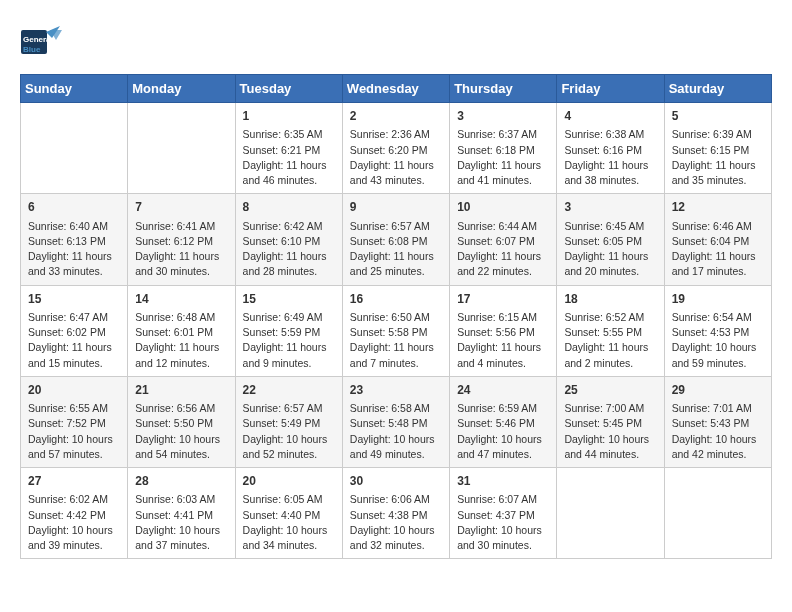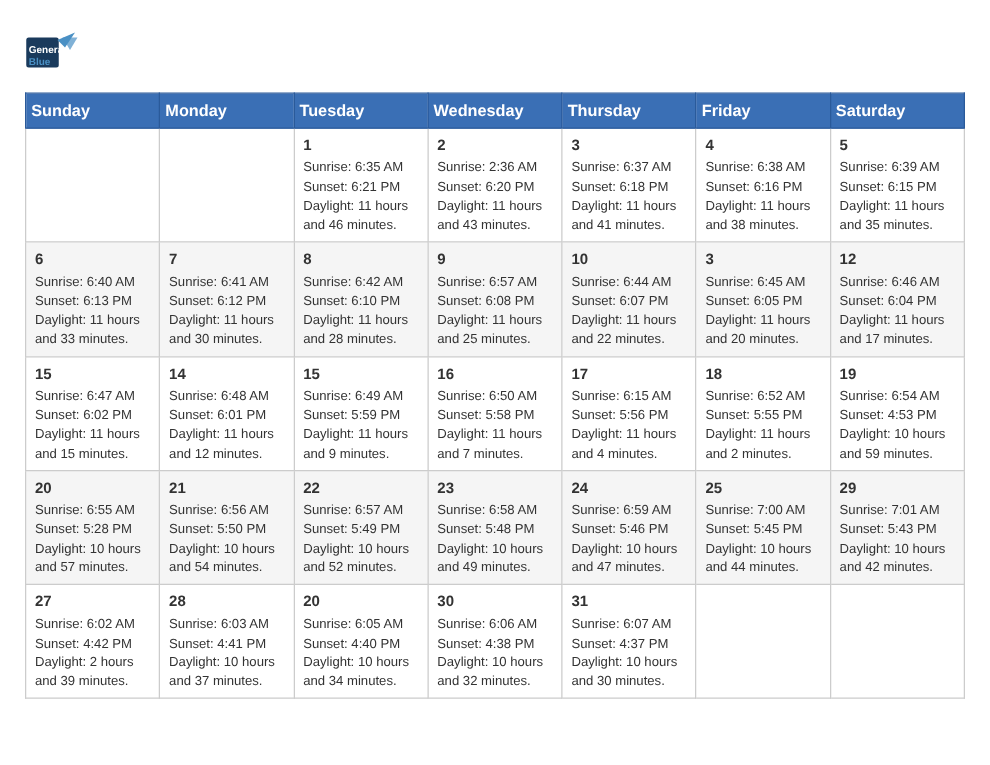--- a/index.html
+++ b/index.html
@@ -233,21 +233,21 @@
           <span class="day-num">19</span>
           <div>Sunrise: 6:54 AM</div>
           <div>Sunset: 4:53 PM</div>
           <div>Daylight: 10 hours and 59 minutes.</div>
         </td>
       </tr>
       <tr>
         <td>
           <span class="day-num">20</span>
           <div>Sunrise: 6:55 AM</div>
-          <div>Sunset: 5:28 PM</div>
+          <div>Sunset: 7:52 PM</div>
           <div>Daylight: 10 hours and 57 minutes.</div>
         </td>
         <td>
           <span class="day-num">21</span>
           <div>Sunrise: 6:56 AM</div>
           <div>Sunset: 5:50 PM</div>
           <div>Daylight: 10 hours and 54 minutes.</div>
         </td>
         <td>
           <span class="day-num">22</span>
@@ -278,21 +278,21 @@
           <div>Sunrise: 7:01 AM</div>
           <div>Sunset: 5:43 PM</div>
           <div>Daylight: 10 hours and 42 minutes.</div>
         </td>
       </tr>
       <tr>
         <td>
           <span class="day-num">27</span>
           <div>Sunrise: 6:02 AM</div>
           <div>Sunset: 4:42 PM</div>
-          <div>Daylight: 2 hours and 39 minutes.</div>
+          <div>Daylight: 10 hours and 39 minutes.</div>
         </td>
         <td>
           <span class="day-num">28</span>
           <div>Sunrise: 6:03 AM</div>
           <div>Sunset: 4:41 PM</div>
           <div>Daylight: 10 hours and 37 minutes.</div>
         </td>
         <td>
           <span class="day-num">20</span>
           <div>Sunrise: 6:05 AM</div>

